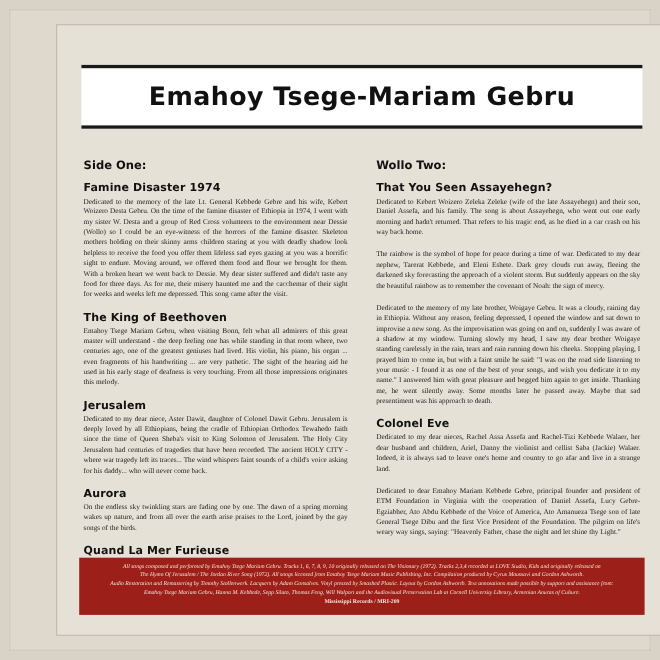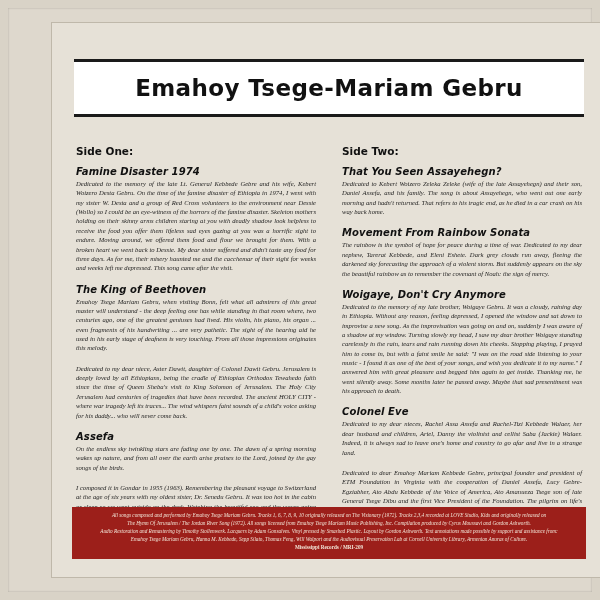--- a/index.html
+++ b/index.html
@@ -42,21 +42,21 @@
   .cols{
     position:absolute;left:24px;top:122px;right:24px;bottom:78px;
     display:flex;gap:26px;
   }
   .col{width:50%;}
   .side-head{
     font-family:"DejaVu Sans", sans-serif;
     font-size:10.5px;font-weight:bold;color:#111;
     margin:0 0 9px 0;
   }
-  .track{margin:0 0 11px 0;font-style:italic;}
+  .track{margin:0 0 11px 0;}
   .track h3{
     margin:0 0 2px 0;
     font-family:"DejaVu Sans", sans-serif;
     font-size:10px;font-weight:bold;color:#111;
     letter-spacing:.1px;
   }
   .track p{
     margin:0;
     font-size:6.6px;
     line-height:1.42;
@@ -102,48 +102,48 @@
           <h3>Famine Disaster 1974</h3>
           <p>Dedicated to the memory of the late Lt. General Kebbede Gebre and his wife, Kebert Woizero Desta Gebru. On the time of the famine disaster of Ethiopia in 1974, I went with my sister W. Desta and a group of Red Cross volunteers to the environment near Dessie (Wollo) so I could be an eye-witness of the horrors of the famine disaster. Skeleton mothers holding on their skinny arms children staring at you with deadly shadow look helpless to receive the food you offer them lifeless sad eyes gazing at you was a horrific sight to endure. Moving around, we offered them food and flour we brought for them. With a broken heart we went back to Dessie. My dear sister suffered and didn't taste any food for three days. As for me, their misery haunted me and the cacchemar of their sight for weeks and weeks left me depressed. This song came after the visit.</p>
         </div>
 
         <div class="track">
           <h3>The King of Beethoven</h3>
           <p>Emahoy Tsege Mariam Gebru, when visiting Bonn, felt what all admirers of this great master will understand - the deep feeling one has while standing in that room where, two centuries ago, one of the greatest geniuses had lived. His violin, his piano, his organ ... even fragments of his handwriting ... are very pathetic. The sight of the hearing aid he used in his early stage of deafness is very touching. From all those impressions originates this melody.</p>
         </div>
 
         <div class="track">
+          <h3>Jerusalem</h3>
           <p>Dedicated to my dear niece, Aster Dawit, daughter of Colonel Dawit Gebru. Jerusalem is deeply loved by all Ethiopians, being the cradle of Ethiopian Orthodox Tewahedo faith since the time of Queen Sheba's visit to King Solomon of Jerusalem. The Holy City Jerusalem had centuries of tragedies that have been recorded. The ancient HOLY CITY - where war tragedy left its traces... The wind whispers faint sounds of a child's voice asking for his daddy... who will never come back.</p>
         </div>
 
         <div class="track">
-          <h3>Assefa</h3>
+          <h3>Aurora</h3>
           <p>On the endless sky twinkling stars are fading one by one. The dawn of a spring morning wakes up nature, and from all over the earth arise praises to the Lord, joined by the gay songs of the birds.</p>
         </div>
 
         <div class="track">
+          <h3>Quand La Mer Furieuse</h3>
           <p>I composed it in Gondar in 1955 (1963). Remembering the pleasant voyage to Switzerland at the age of six years with my oldest sister, Dr. Senedu Gebru. It was too hot in the cabin or sleep so we went outside on the deck. Watching the beautiful sea and the waves going back and forth, I could not forget it.</p>
         </div>
       </div>
 
       <div class="col">
-        <div class="side-head">Side Two:</div>
+        <div class="side-head">Wollo Two:</div>
 
         <div class="track">
           <h3>That You Seen Assayehegn?</h3>
           <p>Dedicated to Kebert Woizero Zeleka Zeleke (wife of the late Assayehegn) and their son, Daniel Assefa, and his family. The song is about Assayehegn, who went out one early morning and hadn't returned. That refers to his tragic end, as he died in a car crash on his way back home.</p>
         </div>
 
         <div class="track">
-          <h3>Movement From Rainbow Sonata</h3>
           <p>The rainbow is the symbol of hope for peace during a time of war. Dedicated to my dear nephew, Tarerat Kebbede, and Eleni Eshete. Dark grey clouds run away, fleeing the darkened sky forecasting the approach of a violent storm. But suddenly appears on the sky the beautiful rainbow as to remember the covenant of Noah: the sign of mercy.</p>
         </div>
 
         <div class="track">
-          <h3>Woigaye, Don't Cry Anymore</h3>
           <p>Dedicated to the memory of my late brother, Woigaye Gebru. It was a cloudy, raining day in Ethiopia. Without any reason, feeling depressed, I opened the window and sat down to improvise a new song. As the improvisation was going on and on, suddenly I was aware of a shadow at my window. Turning slowly my head, I saw my dear brother Woigaye standing carelessly in the rain, tears and rain running down his cheeks. Stopping playing, I prayed him to come in, but with a faint smile he said: "I was on the road side listening to your music - I found it as one of the best of your songs, and wish you dedicate it to my name." I answered him with great pleasure and begged him again to get inside. Thanking me, he went silently away. Some months later he passed away. Maybe that sad presentiment was his approach to death.</p>
         </div>
 
         <div class="track">
           <h3>Colonel Eve</h3>
           <p>Dedicated to my dear nieces, Rachel Assa Assefa and Rachel-Tizi Kebbede Walaer, her dear husband and children, Ariel, Danny the violinist and cellist Saba (Jackie) Walaer. Indeed, it is always sad to leave one's home and country to go afar and live in a strange land.</p>
         </div>
 
         <div class="track">
           <p>Dedicated to dear Emahoy Mariam Kebbede Gebre, principal founder and president of ETM Foundation in Virginia with the cooperation of Daniel Assefa, Lucy Gebre-Egziabher, Ato Abdu Kebbede of the Voice of America, Ato Amanueza Tsege son of late General Tsege Dibu and the first Vice President of the Foundation. The pilgrim on life's weary way sings, saying: "Heavenly Father, chase the night and let shine thy Light."</p>

